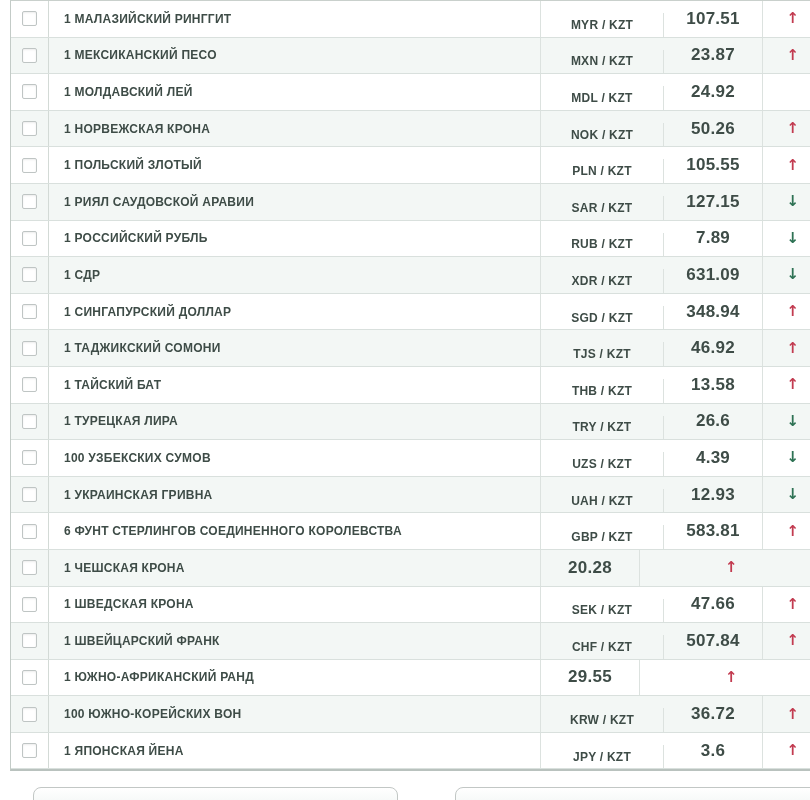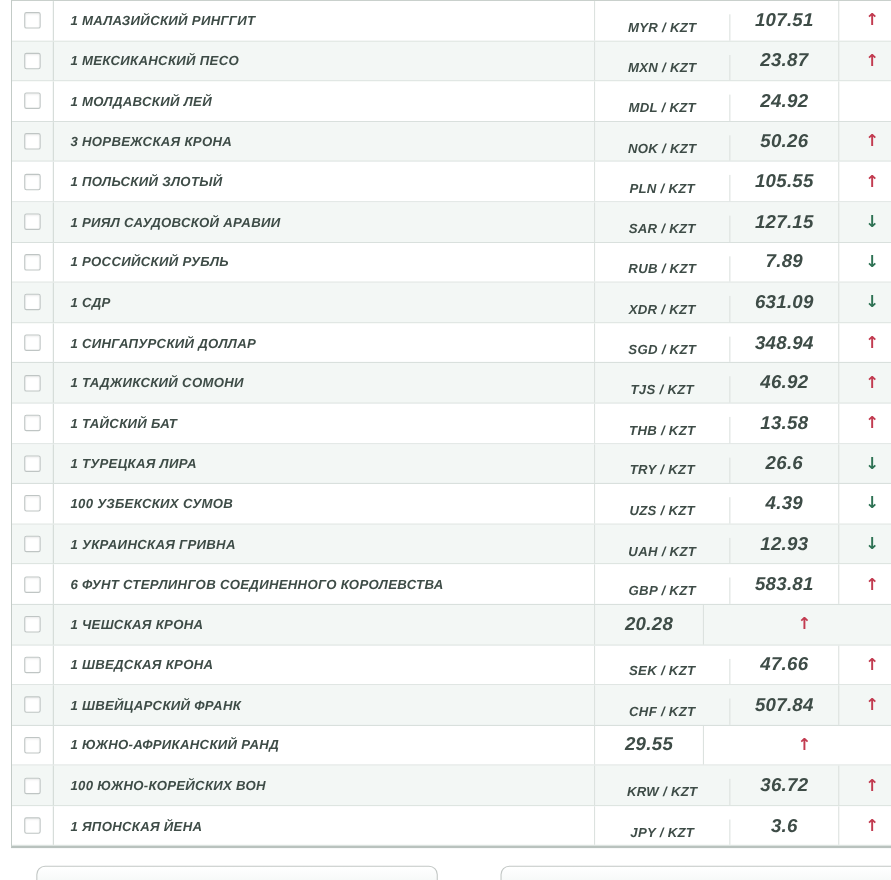--- a/index.html
+++ b/index.html
@@ -9,21 +9,20 @@
     height: 800px;
     overflow: hidden;
     background: #ffffff;
     font-family: "Liberation Sans", "DejaVu Sans", sans-serif;
   }
   .page {
     position: relative;
     width: 810px;
     height: 800px;
     overflow: hidden;
-    font-style: italic;
   }
   .rates-table {
     position: absolute;
     left: 10px;
     top: 0;
     width: 812px;               
     border-left: 1px solid #c3cbc7;
     border-top: 1px solid #c9d0cc;
     border-bottom: 2px solid #b9c2be;
   }
@@ -123,21 +122,21 @@
       <div class="cell value">24.92</div>
       <div class="cell trend">
         <span class="arrow"></span>
       </div>
     </div>
 
     <div class="row alt">
       <div class="cell cb">
         <span class="checkbox"></span>
       </div>
-      <div class="cell name">3 НОРВЕЖСКАЯ КРОНА</div>
+      <div class="cell name">1 НОРВЕЖСКАЯ КРОНА</div>
       <div class="cell pair">NOK / KZT</div>
       <div class="cell value">50.26</div>
       <div class="cell trend">
         <span class="arrow up">↑</span>
       </div>
     </div>
 
     <div class="row">
       <div class="cell cb">
         <span class="checkbox"></span>

